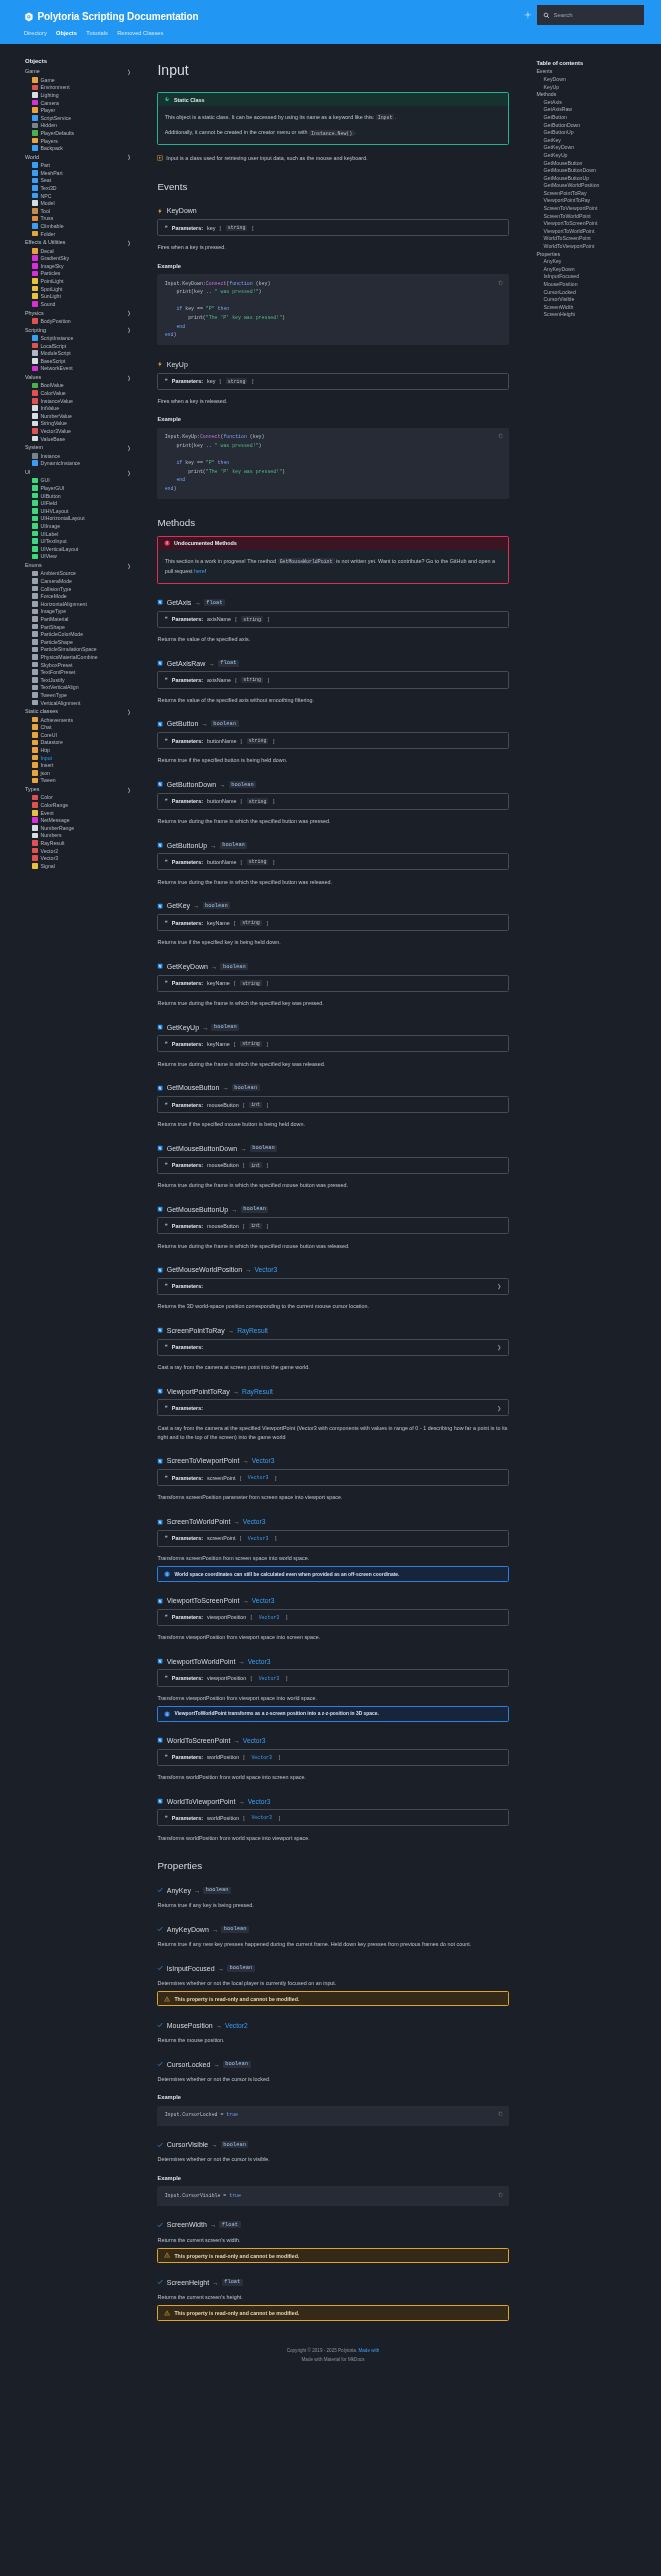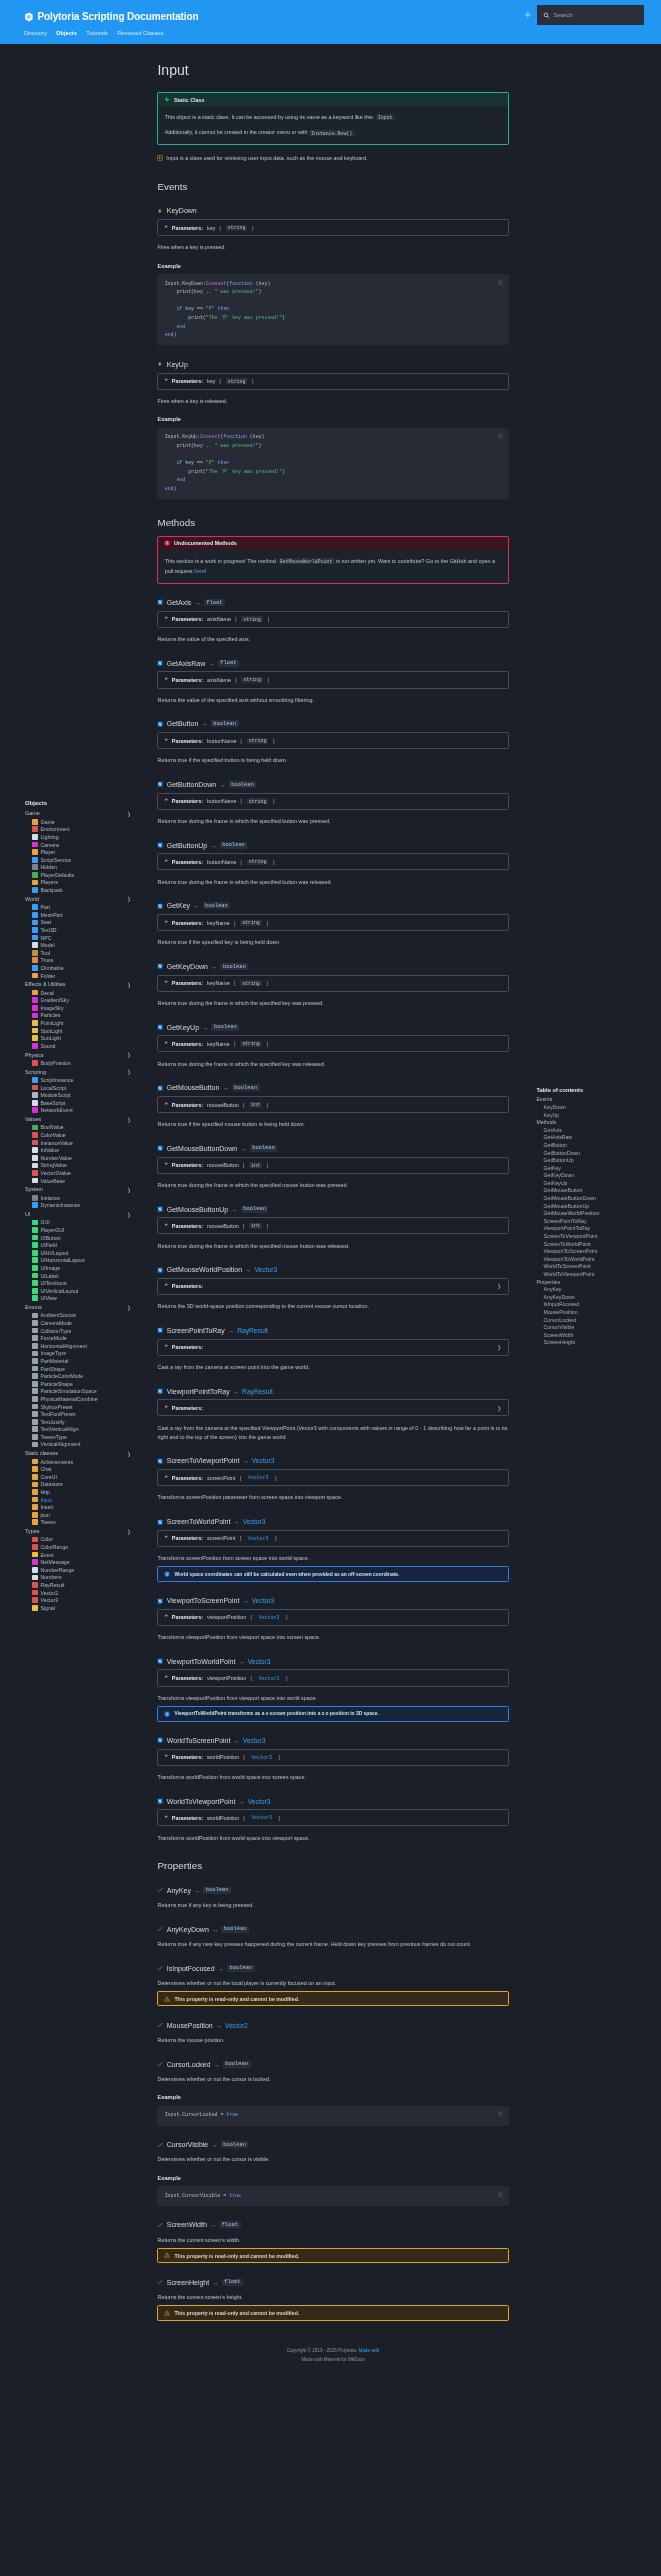--- a/index.html
+++ b/index.html
@@ -41,21 +41,21 @@
     position: absolute; left: 24px; bottom: 7.2px;
     display: flex; align-items: flex-end; gap: 9.3px;
   }
   .nav a {
     font-size: 5.7px; color: #d8eafc; text-decoration: none;
     padding-bottom: 1px; white-space: nowrap;
   }
   .nav a.active { color: #ffffff; font-weight: bold; }
 
   
-  .layout { display: flex; align-items: center; }
+  .layout { display: flex; align-items: flex-start; }
   .sidebar { width: 142px; flex: 0 0 142px; padding: 14.4px 0 20.6px 25px; }
   .content { flex: 1 1 auto; padding: 14.4px 11.3px 0 12.4px; min-width: 0; }
   .toc { width: 139px; flex: 0 0 139px; padding: 15.5px 8.2px 0 13.4px; }
 
   
   .side-title {
     font-size: 6px; font-weight: bold; color: #e4e8ee;
     margin-bottom: 2.6px;
   }
   .side-group {

